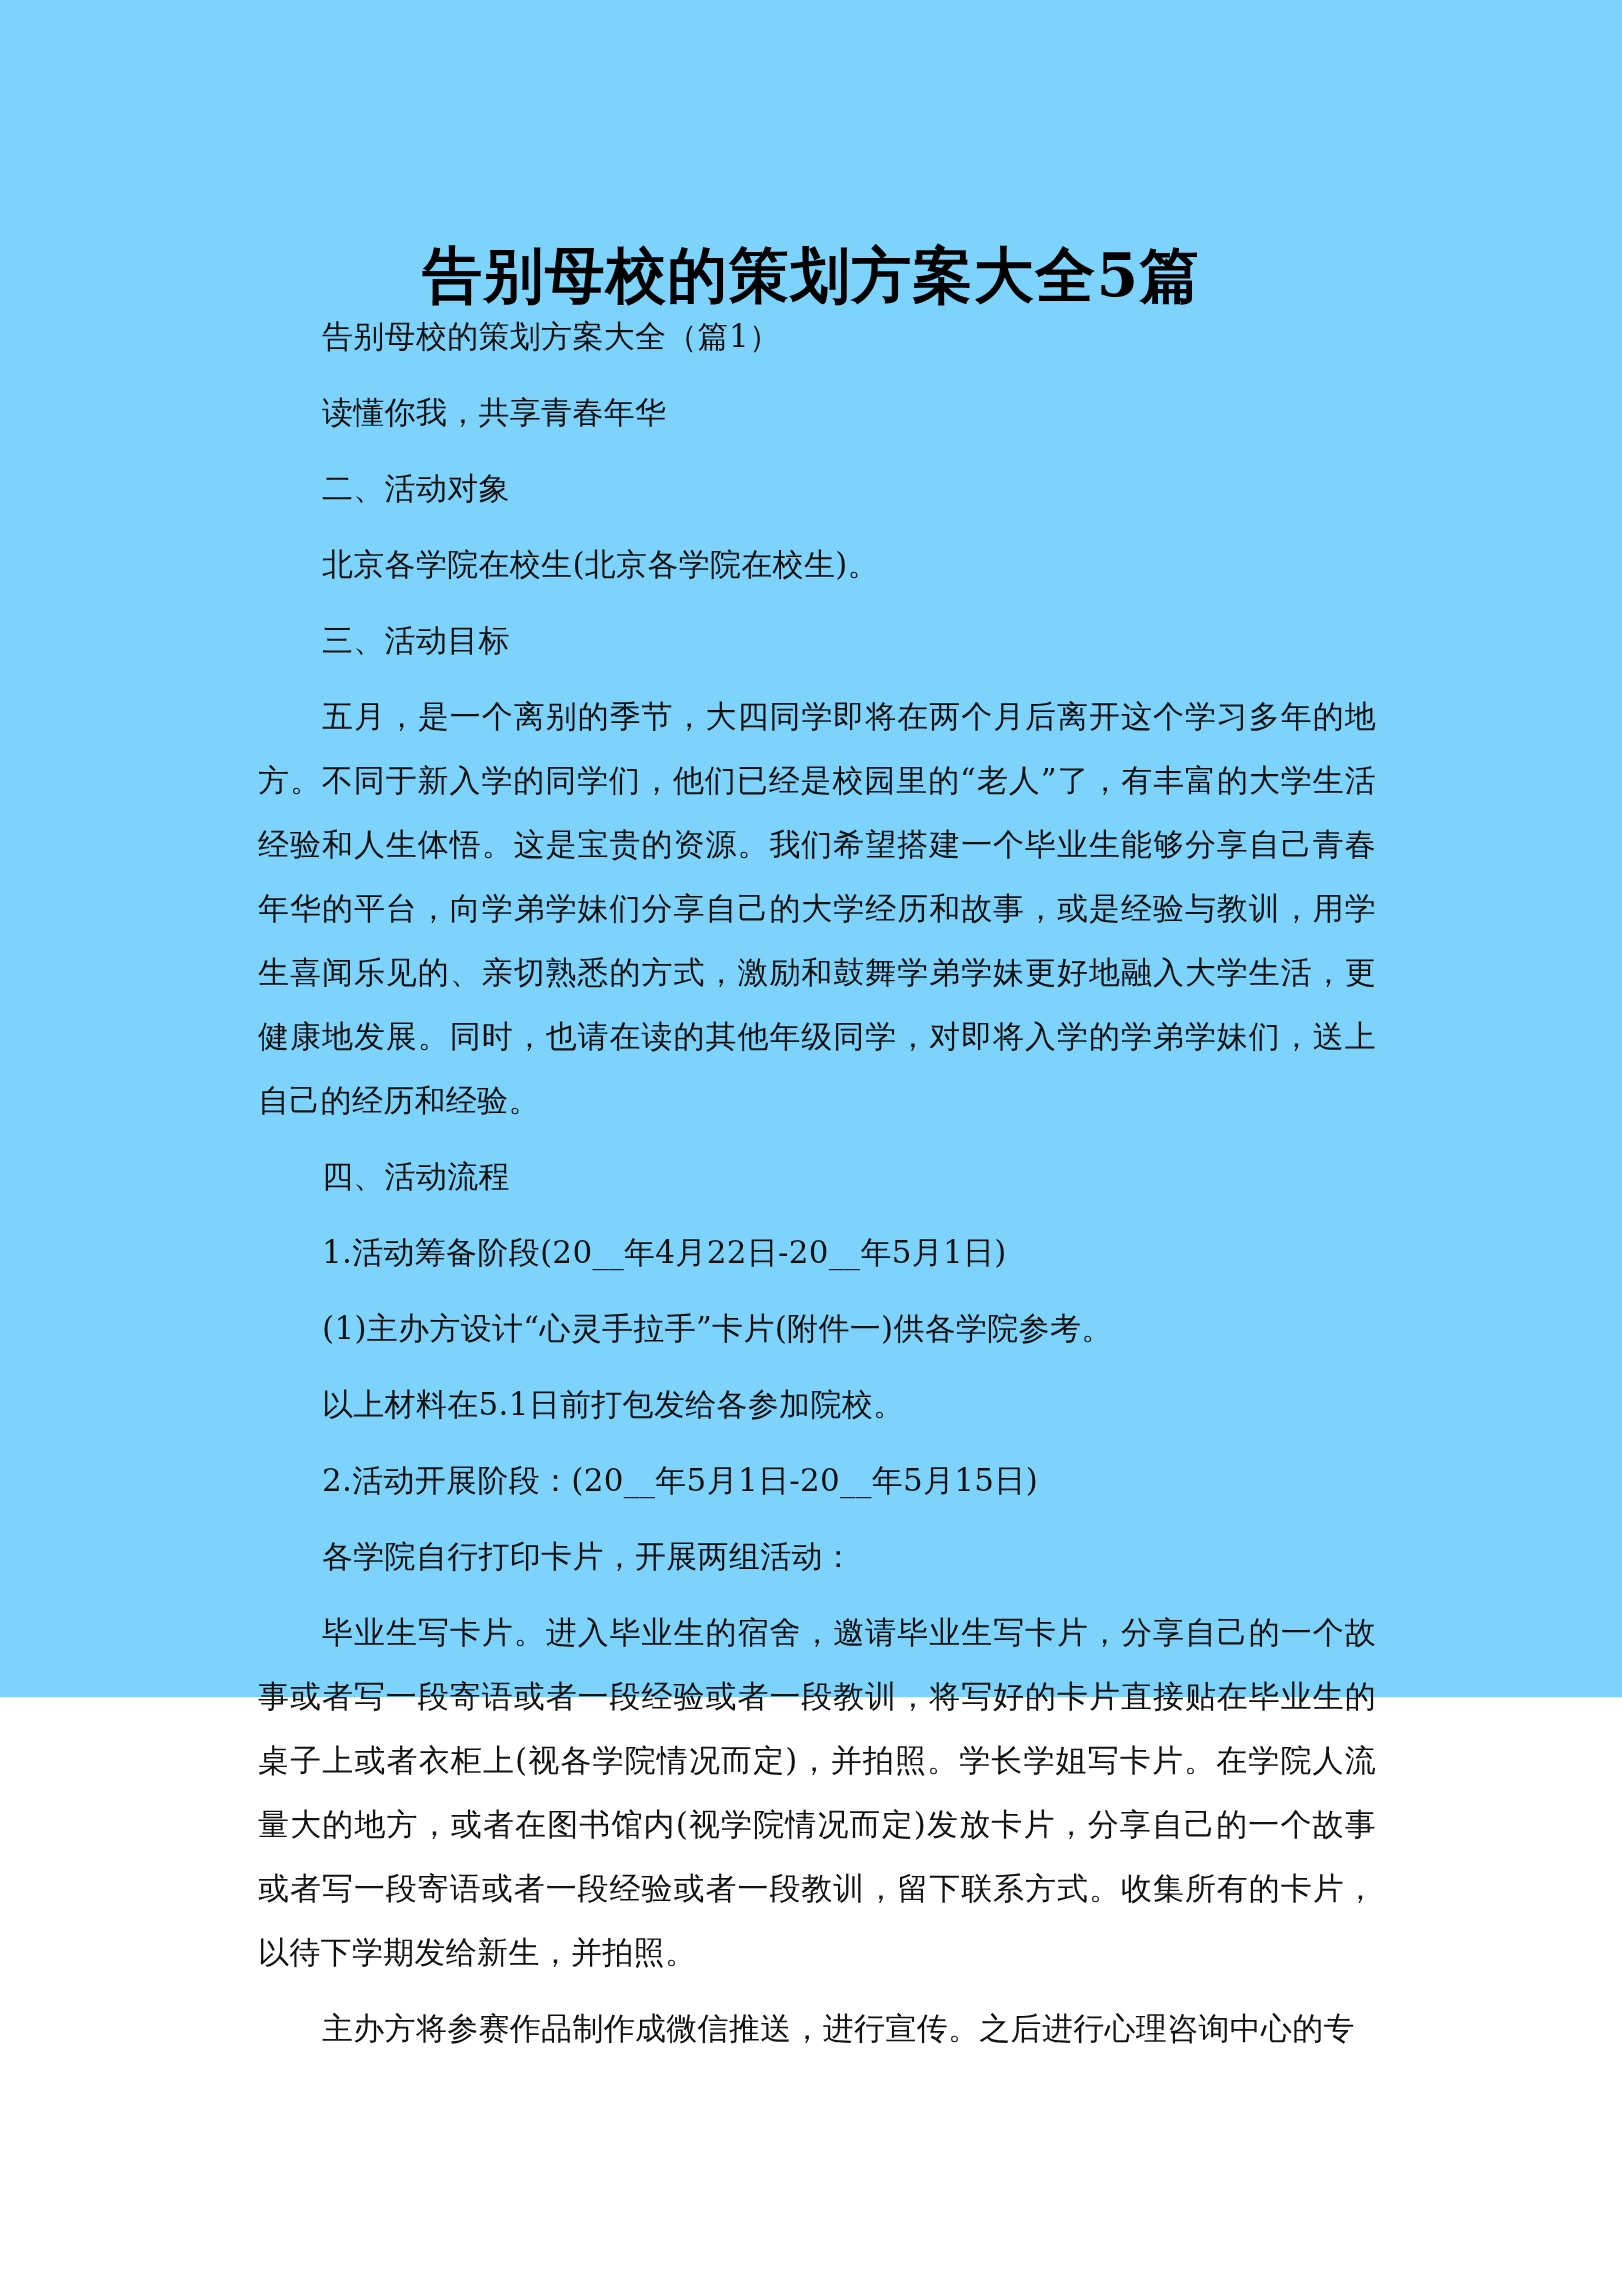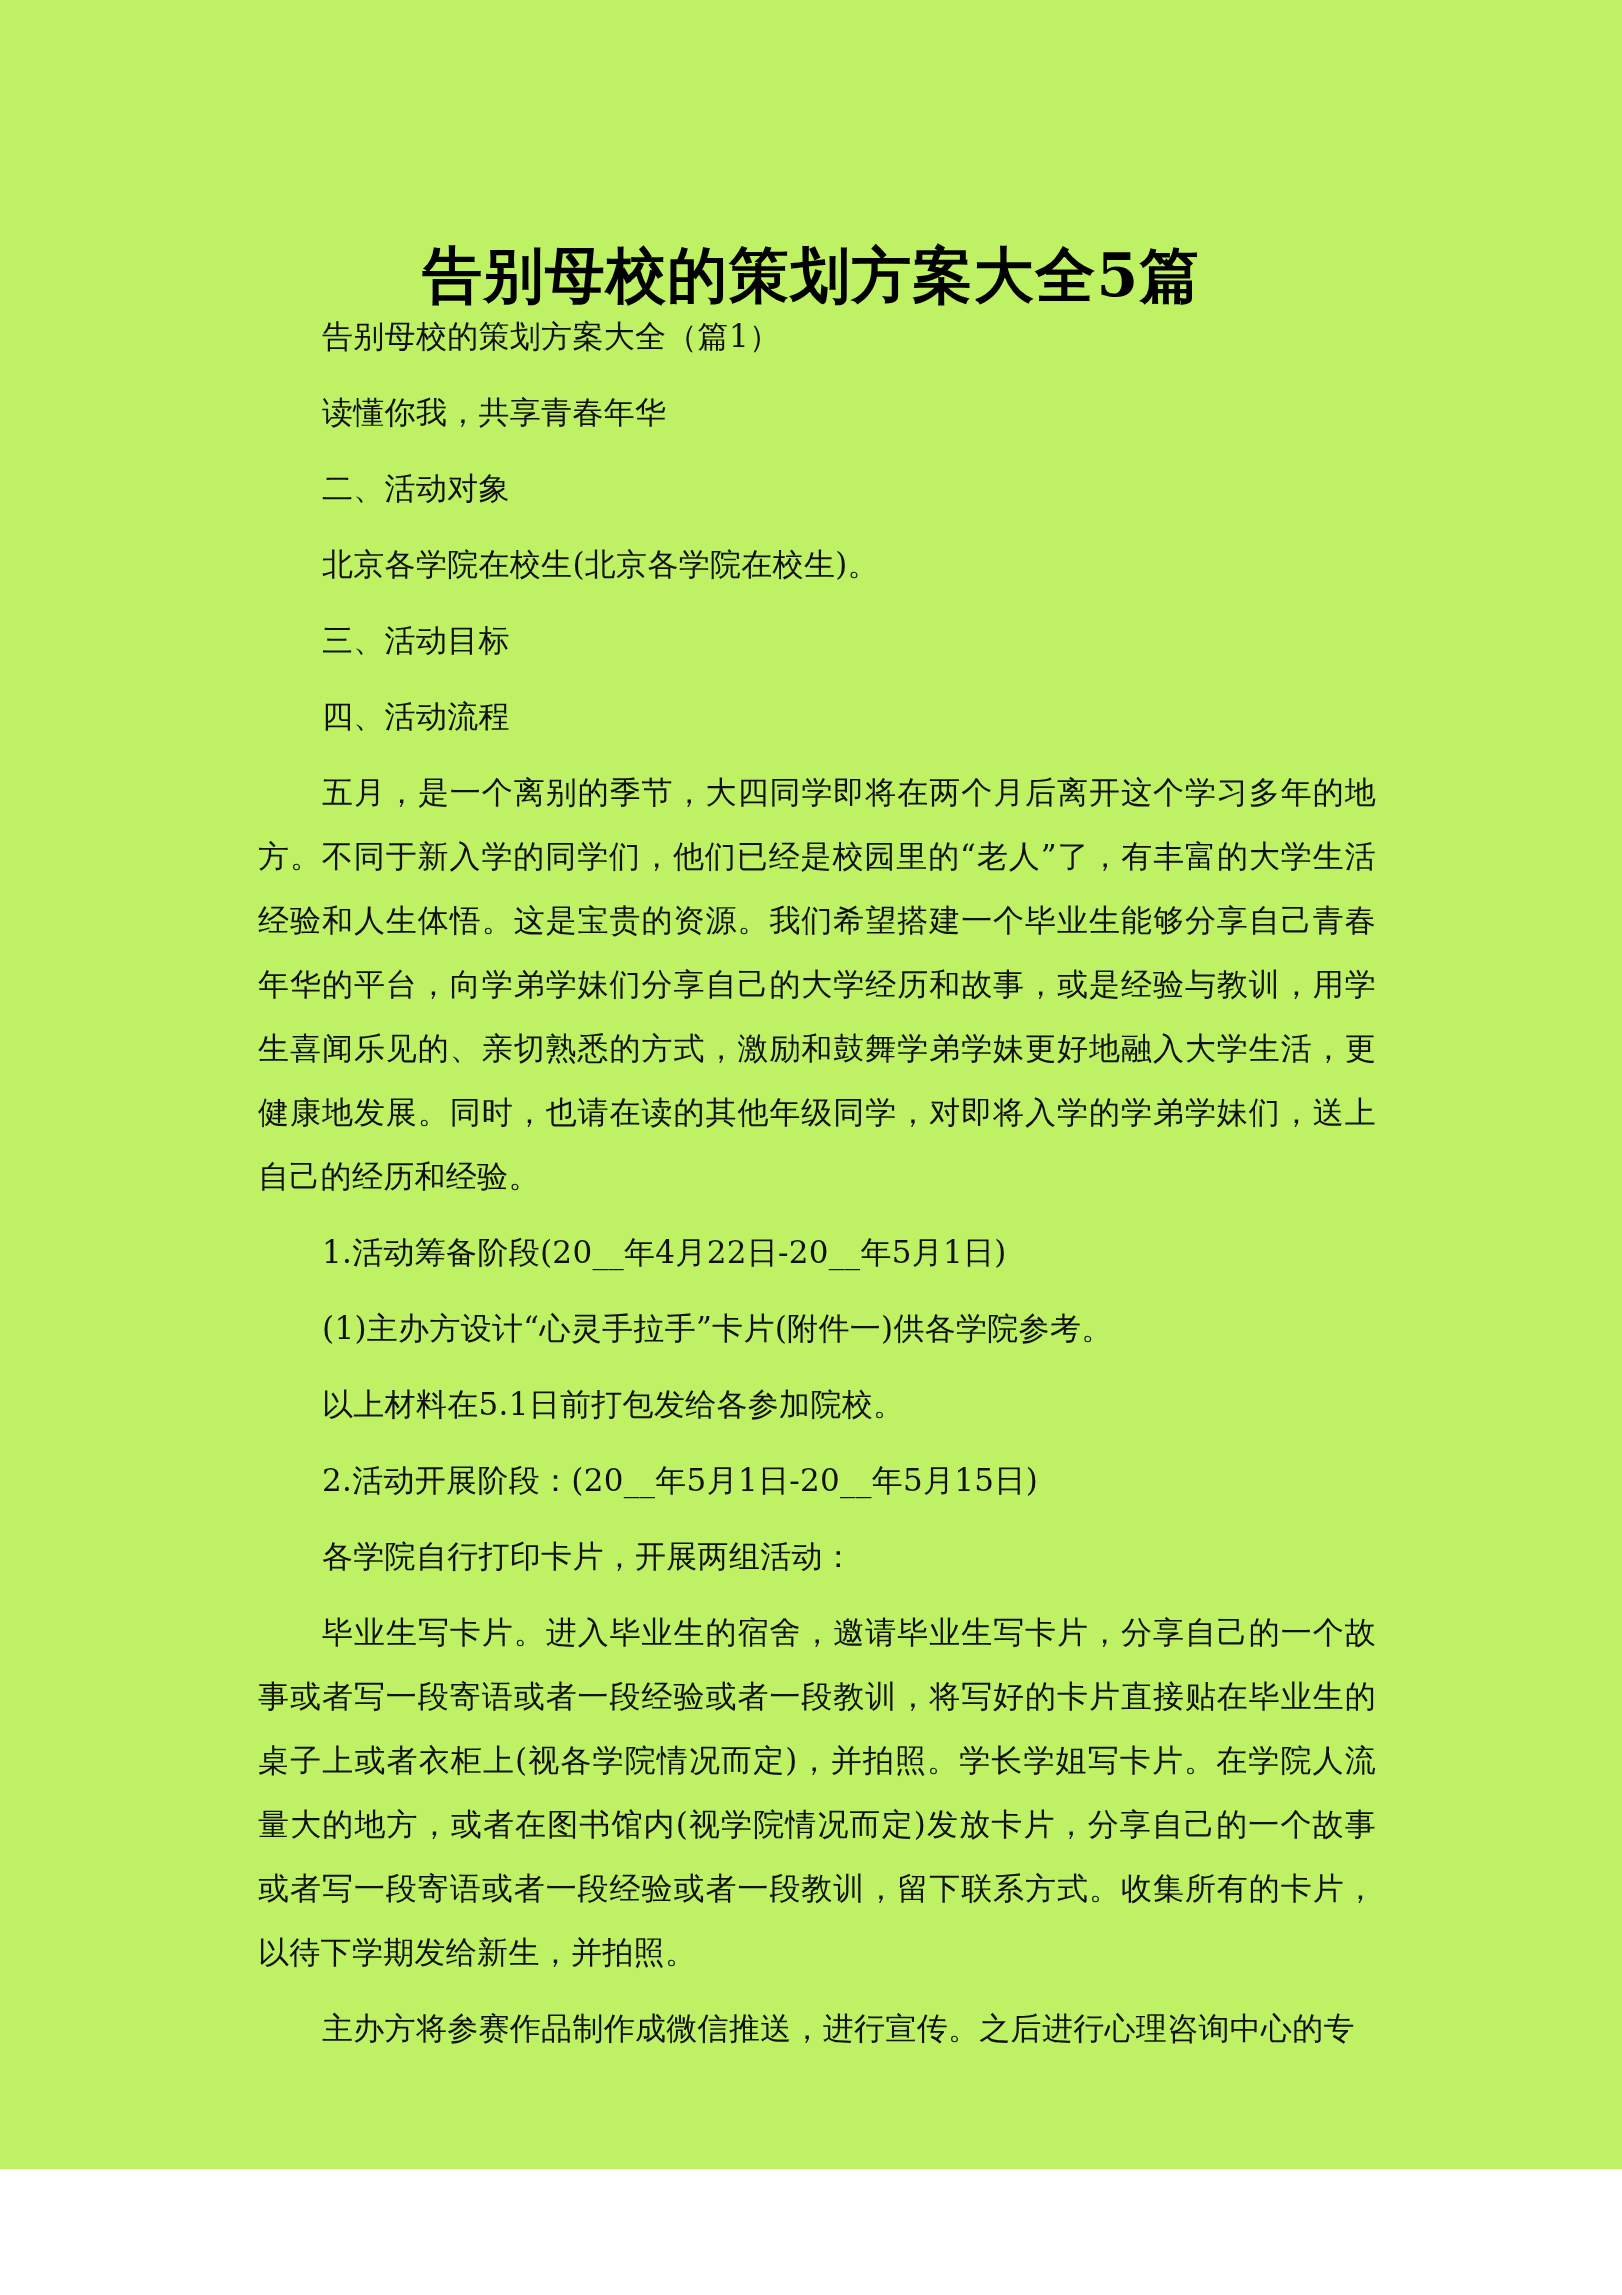--- a/index.html
+++ b/index.html
@@ -1,38 +1,38 @@
 <!DOCTYPE html>
 <html style="font-size:10.5px"><head>
 <meta charset="utf-8">
 <style>
   html, body { margin: 0; padding: 0; background: #ffffff; }
   body { width: 1623px; height: 2295px; position: relative; overflow: hidden;
          font-family: "DejaVu Serif", "Liberation Serif", serif; color: #111111; }
-  .page { position: absolute; left: 0; top: 0; width: 1623px; height: 2169px; background: #bef264; }
+  .page { position: absolute; left: 0; top: 0; width: 1623px; height: 1697px; background: #7dd3fc; }
   .title { position: absolute; top: 196px; left: 0; width: 1623px; text-align: center;
            font-size: 60px; line-height: 79px; letter-spacing: 1.3px; color: #000; }
   .body { position: absolute; left: 246px; top: 292px; width: 1142px; }
   .p { font-size: 31px; line-height: 64px; margin: 12px; text-align: justify;
        text-align-last: left; letter-spacing: 0.3px; word-break: break-all; }
   .indent { text-indent: 64px; }
 </style>
 </head>
 <body>
 
 <div class="page">
   <h1 class="title">告别母校的策划方案大全5篇</h1>
   <div class="body">
     <p class="p indent">告别母校的策划方案大全（篇1）</p>
     <p class="p indent">读懂你我，共享青春年华</p>
     <p class="p indent">二、活动对象</p>
     <p class="p indent">北京各学院在校生(北京各学院在校生)。</p>
     <p class="p indent">三、活动目标</p>
+    <p class="p indent">五月，是一个离别的季节，大四同学即将在两个月后离开这个学习多年的地方。不同于新入学的同学们，他们已经是校园里的“老人”了，有丰富的大学生活经验和人生体悟。这是宝贵的资源。我们希望搭建一个毕业生能够分享自己青春年华的平台，向学弟学妹们分享自己的大学经历和故事，或是经验与教训，用学生喜闻乐见的、亲切熟悉的方式，激励和鼓舞学弟学妹更好地融入大学生活，更健康地发展。同时，也请在读的其他年级同学，对即将入学的学弟学妹们，送上自己的经历和经验。</p>
     <p class="p indent">四、活动流程</p>
-    <p class="p indent">五月，是一个离别的季节，大四同学即将在两个月后离开这个学习多年的地方。不同于新入学的同学们，他们已经是校园里的“老人”了，有丰富的大学生活经验和人生体悟。这是宝贵的资源。我们希望搭建一个毕业生能够分享自己青春年华的平台，向学弟学妹们分享自己的大学经历和故事，或是经验与教训，用学生喜闻乐见的、亲切熟悉的方式，激励和鼓舞学弟学妹更好地融入大学生活，更健康地发展。同时，也请在读的其他年级同学，对即将入学的学弟学妹们，送上自己的经历和经验。</p>
     <p class="p indent">1.活动筹备阶段(20__年4月22日-20__年5月1日)</p>
     <p class="p indent">(1)主办方设计“心灵手拉手”卡片(附件一)供各学院参考。</p>
     <p class="p indent">以上材料在5.1日前打包发给各参加院校。</p>
     <p class="p indent">2.活动开展阶段：(20__年5月1日-20__年5月15日)</p>
     <p class="p indent">各学院自行打印卡片，开展两组活动：</p>
     <p class="p indent">毕业生写卡片。进入毕业生的宿舍，邀请毕业生写卡片，分享自己的一个故事或者写一段寄语或者一段经验或者一段教训，将写好的卡片直接贴在毕业生的桌子上或者衣柜上(视各学院情况而定)，并拍照。学长学姐写卡片。在学院人流量大的地方，或者在图书馆内(视学院情况而定)发放卡片，分享自己的一个故事或者写一段寄语或者一段经验或者一段教训，留下联系方式。收集所有的卡片，以待下学期发给新生，并拍照。</p>
     <p class="p indent">主办方将参赛作品制作成微信推送，进行宣传。之后进行心理咨询中心的专</p>
   </div>
 </div>
 

